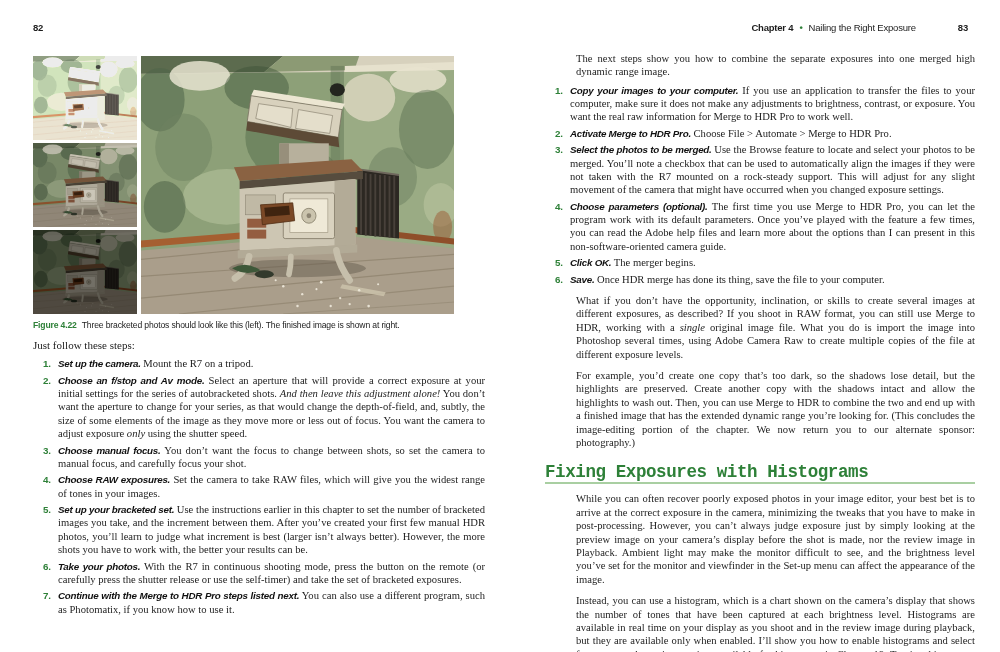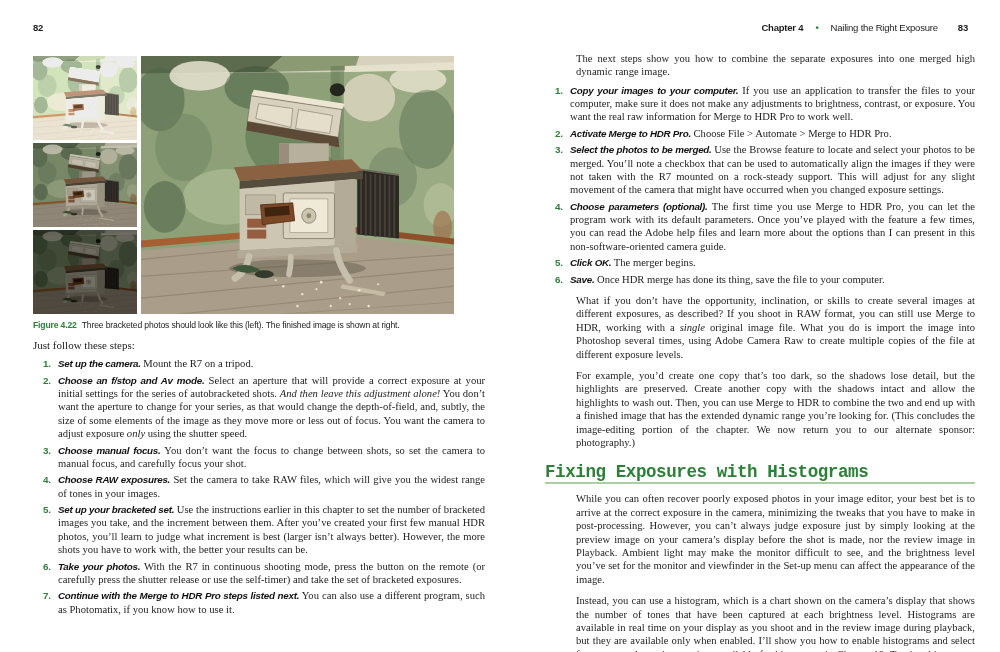--- a/index.html
+++ b/index.html
@@ -4,24 +4,24 @@
 <style>
   * { margin:0; padding:0; box-sizing:border-box; }
   html,body { background:#ffffff; }
   .spread { position:relative; width:1000px; height:652px; background:#ffffff; overflow:hidden;
             font-family:"Liberation Serif","DejaVu Serif",serif; color:#1c1c1c;border-radius:21px; }
 
   
   .folio-left { position:absolute; left:33px; top:22px; font-family:"Liberation Sans",sans-serif;
                 font-weight:700; font-size:9.5px; letter-spacing:-0.2px; }
   .running-head-right { position:absolute; right:32px; top:22px; font-family:"Liberation Sans",sans-serif;
-                font-size:9.5px; letter-spacing:-0.2px; display:flex; align-items:baseline; gap:12px; }
+                font-size:9.5px; letter-spacing:-0.2px; display:flex; align-items:baseline; gap:6px; }
   .running-head-right .chap { font-weight:700; }
   .running-head-right .sep { color:#2e8038; font-weight:700; }
-  .running-head-right .folio { font-weight:700; margin-left:8px; }
+  .running-head-right .folio { font-weight:700; margin-left:36px; }
 
   
   .col-left  { position:absolute; left:33px;  top:56px; width:452px; }
   .col-right { position:absolute; left:545px; top:52px; width:430px; }
 
   
   figure.fig { display:flex; gap:4px; width:421px; height:258px; }
   .thumbs { display:flex; flex-direction:column; gap:3px; width:104px; }
   svg.thumb { width:104px; height:84px; display:block; }
   svg.mainphoto { width:313px; height:258px; display:block; }

